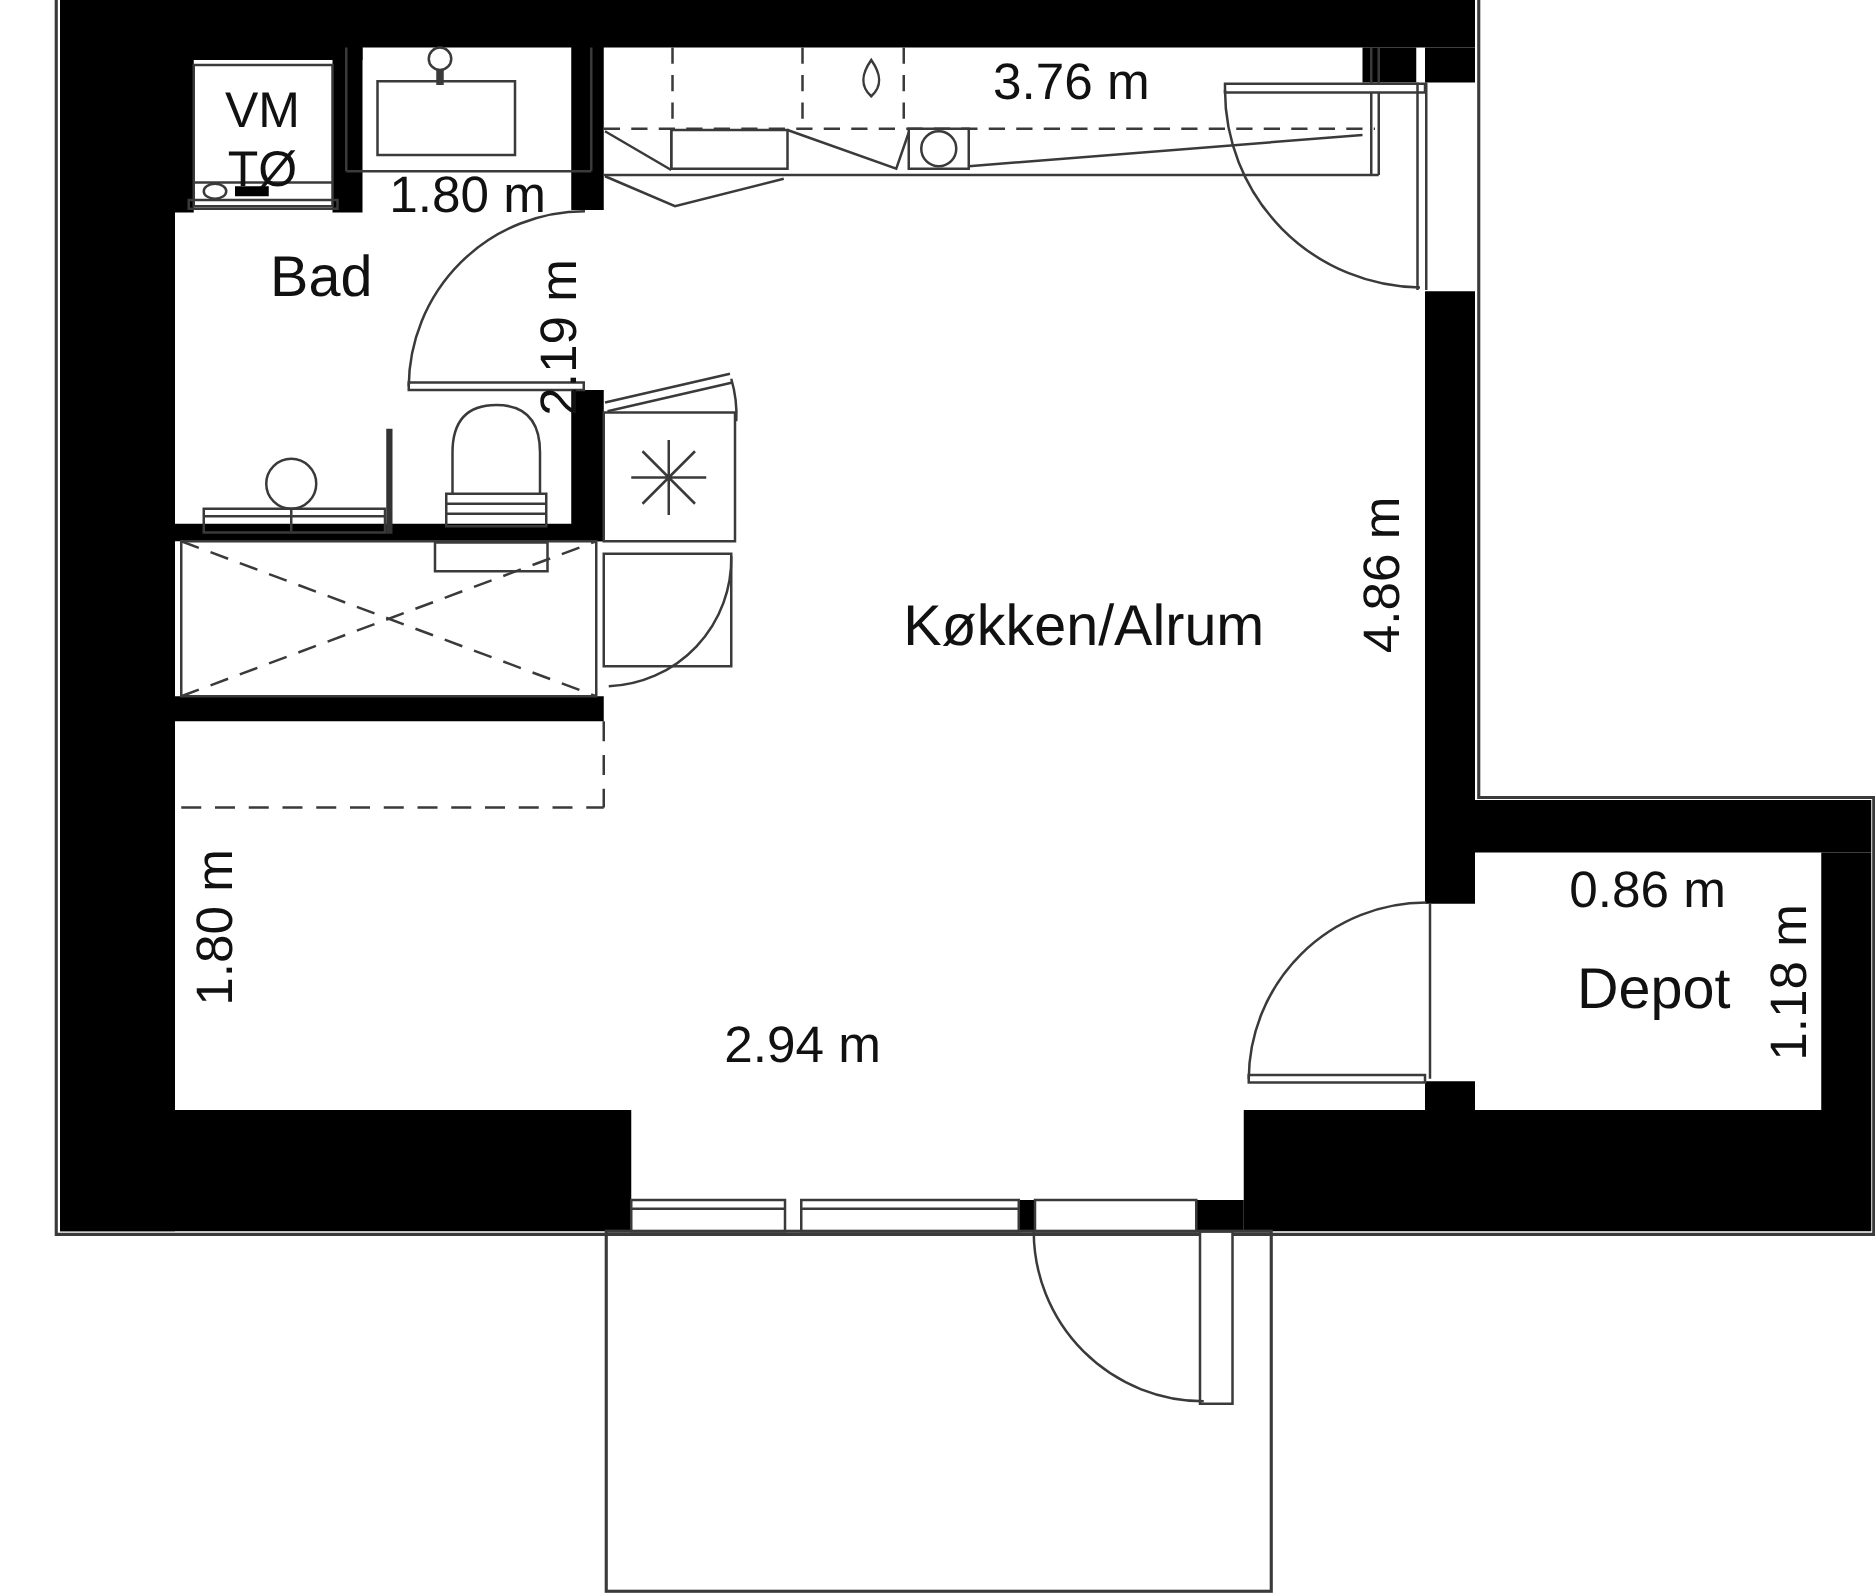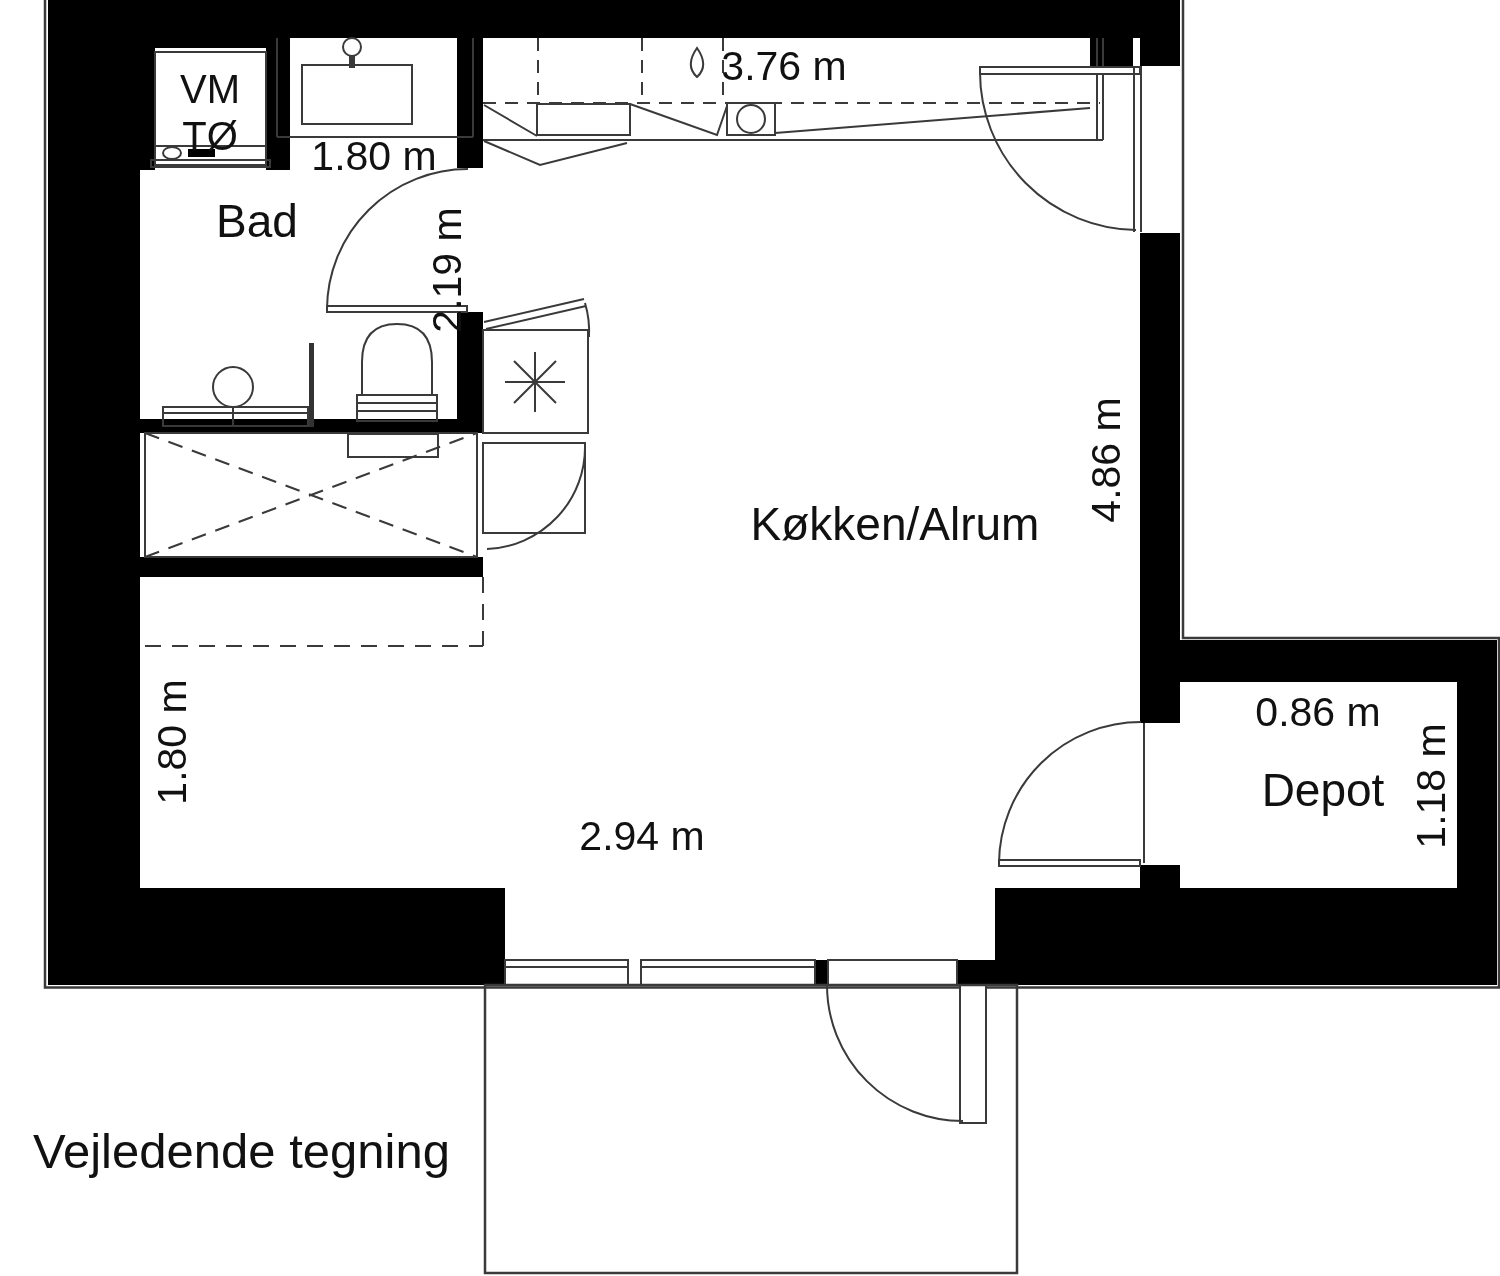--- a/index.html
+++ b/index.html
@@ -161,29 +161,28 @@
 
     <g stroke="#3a3a3a" stroke-width="2.5" fill="none">
       <rect x="485" y="985" width="532" height="288"></rect>
     </g>
   </svg>
 
   <div class="lbl f40" style="left:210px;top:89px;">VM</div>
   <div class="lbl f40" style="left:210px;top:136px;">TØ</div>
 
   <div class="lbl room" style="left:257px;top:221px;text-align:right;">Bad</div>
-  <div class="lbl room" style="left:867px;top:524px;margin-left:28px;">Køkken/Alrum</div>
+  <div class="lbl room" style="left:867px;top:500px;">Køkken/Alrum</div>
   <div class="lbl room" style="left:1323px;top:790px;text-align:center;">Depot</div>
 
   <div class="lbl f42" style="left:374px;top:156px;">1.80 m</div>
   <div class="lbl f42 rot" style="left:447px;top:270px;">2.19 m</div>
-  <div class="lbl f42" style="left:784px;top:66px;">3.76 m</div>
+  <div class="lbl f42" style="left:857px;top:66px;">3.76 m</div>
   <div class="lbl f42 rot" style="left:1106px;top:460px;">4.86 m</div>
   <div class="lbl f42 rot" style="left:172px;top:742px;">1.80 m</div>
   <div class="lbl f42" style="left:642px;top:836px;">2.94 m</div>
   <div class="lbl f42" style="left:1318px;top:712px;">0.86 m</div>
   <div class="lbl f42 rot" style="left:1431px;top:786px;">1.18 m</div>
 
   <div class="disclaimer">
-    <div>Vejledende tegning</div>
   </div>
 
 </div>
 
 </body></html>

